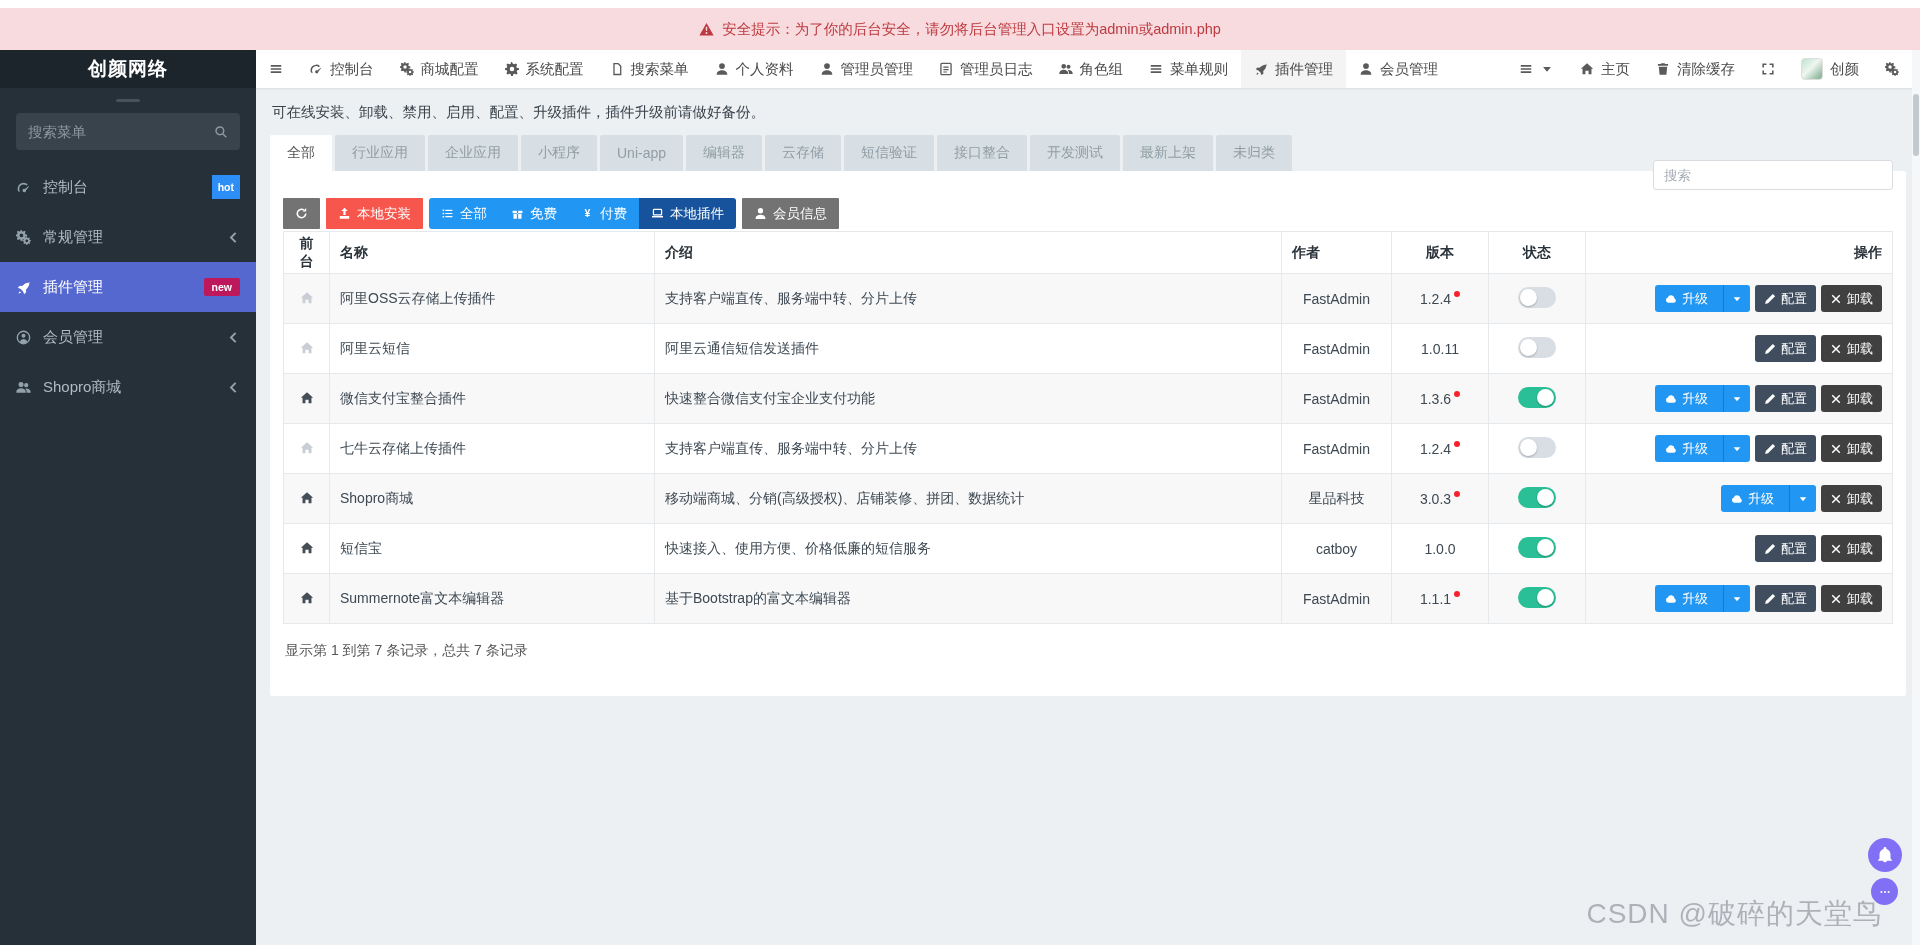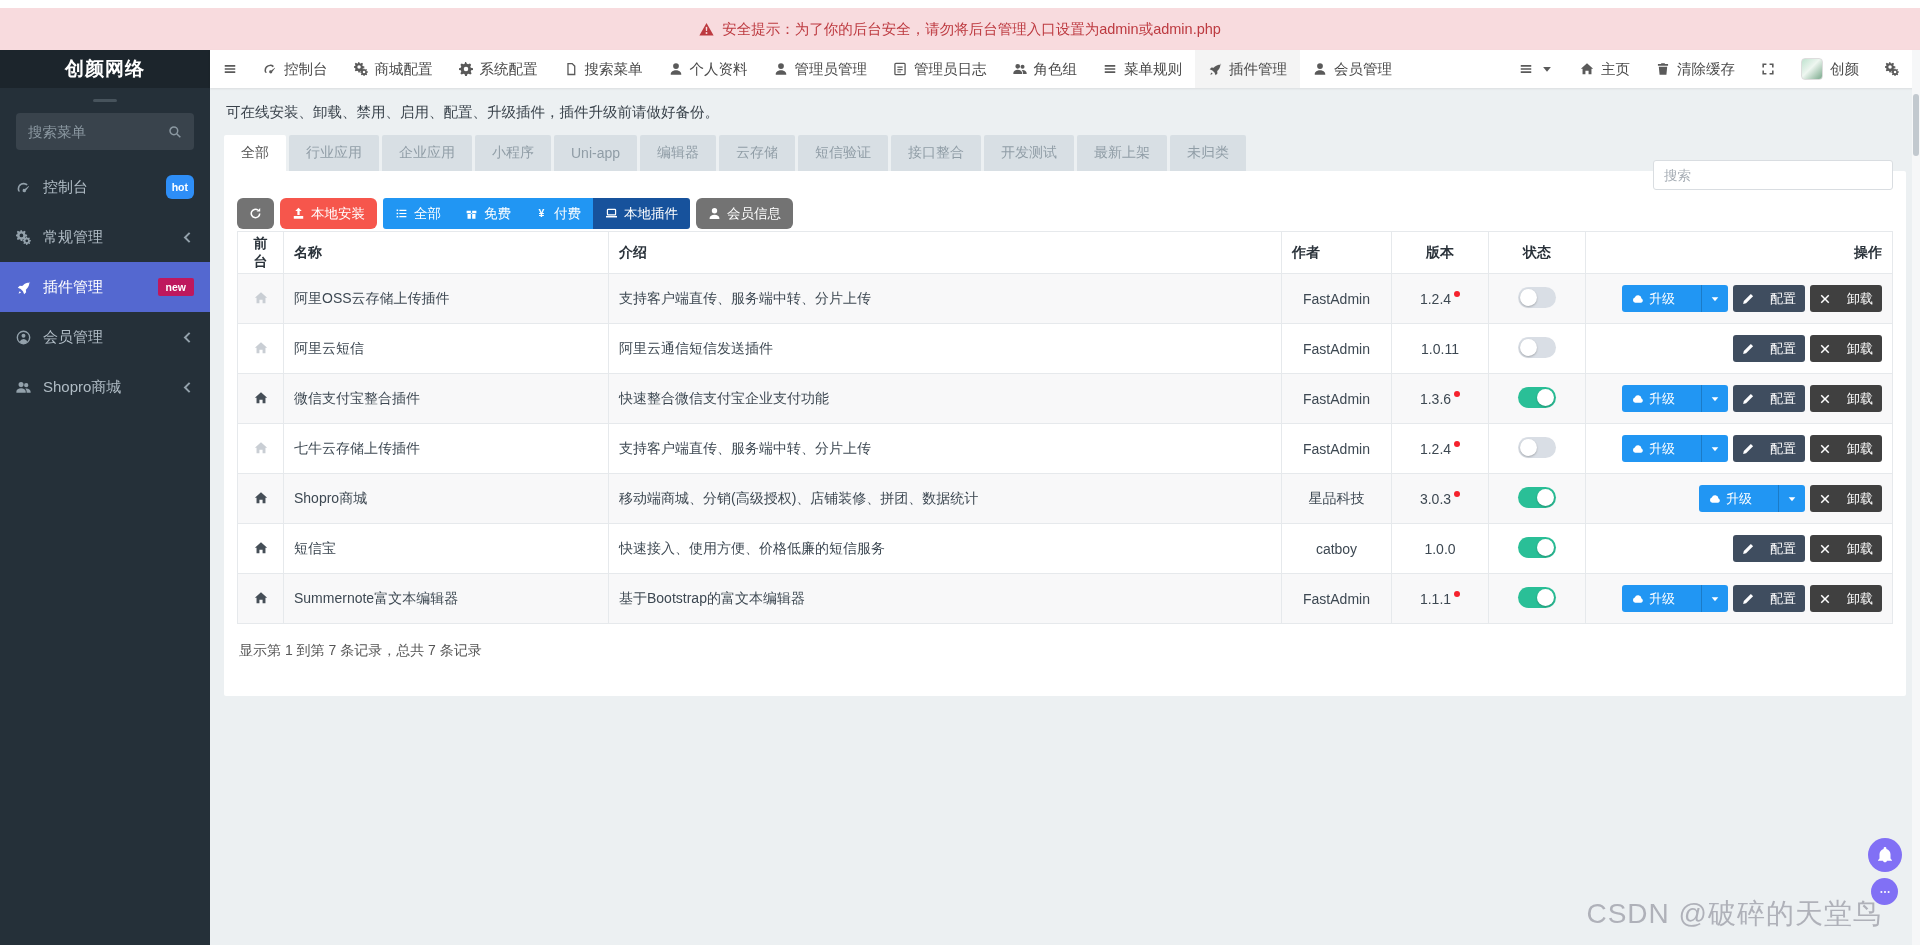--- a/index.html
+++ b/index.html
@@ -7,32 +7,32 @@
 body{font-family:"Liberation Sans","DejaVu Sans",sans-serif;background:#fff;position:relative}
 .ic{display:inline-flex;width:1em;height:1em;vertical-align:-0.12em;flex:none}
 .ic svg{width:100%;height:100%}
 
 .top-strip{height:8px;background:#fff}
 .security-bar{height:42px;background:#f8dbde;color:#bd3a40;display:flex;align-items:center;justify-content:center;gap:8px;font-size:14.5px}
 .security-bar .ic{font-size:15px}
 
 .shell{display:flex;height:895px}
 
-.sidebar{width:210px;background:#253039;flex:none;display:flex;flex-direction:column}
+.sidebar{width:256px;background:#253039;flex:none;display:flex;flex-direction:column}
 .logo{height:38px;background:#1c252c;color:#fff;font-size:19px;font-weight:bold;display:flex;align-items:center;justify-content:center;letter-spacing:1px}
 .collapse-dash{width:24px;height:3px;background:#47535c;border-radius:2px;margin:11px auto 1px}
 .side-search{margin:10px 16px 12px;height:37px;background:#39434c;border-radius:4px;display:flex;align-items:center;padding:0 12px;gap:8px}
 .side-search input{flex:1;background:transparent;border:0;outline:0;color:#cdd6db;font-size:14.5px;font-family:inherit;min-width:0}
 .side-search input::placeholder{color:#8b98a1}
 .side-search .ic{color:#8b98a1;font-size:14px}
 .side-item{display:flex;align-items:center;height:50px;padding:0 16px;gap:12px;color:#b0bcc5;font-size:15px;cursor:pointer}
 .side-item .ic{font-size:15px;color:#93a1ab}
 .side-item.active{background:#5468d0;color:#fff}
 .side-item.active .ic{color:#fff}
-.badge{margin-left:auto;font-size:10.5px;font-weight:bold;color:#fff;padding:6px 6px;border-radius:6px;line-height:1.2}
+.badge{margin-left:auto;font-size:10.5px;font-weight:bold;color:#fff;padding:6px 6px;border-radius:0;line-height:1.2}
 .badge.hot{background:#2e8ef7}
 .badge.new{background:#be185d;border-radius:2px;padding:2.5px 8px}
 .chev{margin-left:auto;color:#7d8b95;font-size:13px}
 
 .main{flex:1;background:#ecf0f2;display:flex;flex-direction:column;position:relative;min-width:0}
 .topnav{height:38px;background:#fff;display:flex;align-items:stretch;box-shadow:0 1px 2px rgba(0,0,0,.08);position:relative;z-index:3}
 .nav-item{display:flex;align-items:center;gap:7px;padding:0 13px;font-size:14.5px;color:#4a4a4a;cursor:pointer;white-space:nowrap}
 .nav-item .ic{color:#5a5a5a;font-size:14px}
 .nav-item.active{background:#f4f4f4}
 .nav-right{margin-left:auto;display:flex;align-items:stretch;padding-right:8px}
@@ -42,21 +42,21 @@
 .content{padding:12px 14px 0;flex:1;position:relative}
 .intro{font-size:14.5px;color:#39424b;margin:3px 0 0 2px}
 .tabs{display:flex;gap:3px;margin-top:13px}
 .tab{padding:0 17px;height:36px;display:flex;align-items:center;background:#d8dfe4;color:#909da6;font-size:14px;border-radius:2px 2px 0 0;cursor:pointer;white-space:nowrap}
 .tab.active{background:#fff;color:#555}
 .panel{background:#fff;padding:13px;position:relative;border-radius:0 2px 2px 2px;min-height:525px}
 .search-box{position:absolute;top:-11px;right:13px;width:240px;height:30px;border:1px solid #d9dde1;border-radius:3px;background:#fff;display:flex;align-items:center;padding:0 10px}
 .search-box input{border:0;outline:0;flex:1;font-size:13.5px;color:#333;font-family:inherit;min-width:0}
 .search-box input::placeholder{color:#a6adb5}
 .toolbar{display:flex;gap:6px;margin-top:14px}
-.tbtn{height:31px;display:inline-flex;align-items:center;gap:6px;padding:0 12px;border:0;border-radius:6px;color:#fff;font-size:13.5px;font-family:inherit;cursor:pointer;white-space:nowrap}
+.tbtn{height:31px;display:inline-flex;align-items:center;gap:6px;padding:0 12px;border:0;border-radius:1px;color:#fff;font-size:13.5px;font-family:inherit;cursor:pointer;white-space:nowrap}
 .tbtn .ic{font-size:13px}
 .t-dark{background:#737373}
 .t-red{background:#f6564c}
 .btn-group{display:inline-flex}
 .btn-group .tbtn{border-radius:0;background:#2196f3}
 .btn-group .tbtn:first-child{border-radius:3px 0 0 3px}
 .btn-group .tbtn:last-child{border-radius:0 3px 3px 0}
 .btn-group .tbtn.active{background:#17529c}
 
 table{width:100%;border-collapse:collapse;font-size:14px;color:#3d4852;margin-top:2px}
@@ -73,21 +73,21 @@
 td.c-center{text-align:center}
 td.c-right{text-align:right}
 .home-off{color:#c9ced4;font-size:14px}
 .home-on{color:#454e57;font-size:14px}
 .ver-dot{display:inline-block;width:6px;height:6px;border-radius:50%;background:#f5222d;vertical-align:7px;margin-left:3px}
 .toggle{display:inline-block;width:38px;height:21px;border-radius:11px;background:#d9dee5;position:relative;cursor:pointer}
 .toggle .knob{position:absolute;top:2px;left:2px;width:17px;height:17px;border-radius:50%;background:#fff;box-shadow:0 1px 2px rgba(0,0,0,.25)}
 .toggle.on{background:#2abf97}
 .toggle.on .knob{left:auto;right:2px}
 .acts{display:flex;justify-content:flex-end;gap:5px;align-items:center}
-.abtn{height:27px;display:inline-flex;align-items:center;gap:16px;padding:0 9px;border:0;border-radius:3px;color:#fff;font-size:13px;font-family:inherit;cursor:pointer;white-space:nowrap}
+.abtn{height:27px;display:inline-flex;align-items:center;gap:5px;padding:0 9px;border:0;border-radius:3px;color:#fff;font-size:13px;font-family:inherit;cursor:pointer;white-space:nowrap}
 .abtn .ic{font-size:12px}
 .a-blue{background:#2196f3;padding:0}
 .up-main{display:inline-flex;align-items:center;gap:5px;padding:0 10px;height:100%}
 .up-caret{display:inline-flex;align-items:center;padding:0 7px;height:100%;border-left:1px solid rgba(0,0,0,.18)}
 .a-dark{background:#3f4d5f}
 .a-red{background:#404040}
 .summary{font-size:14px;color:#555;margin:18px 2px 8px}
 
 .watermark{position:absolute;right:38px;bottom:12px;font-size:28px;color:rgba(125,125,138,.55);z-index:9;letter-spacing:1px;white-space:nowrap}
 .fab{position:absolute;border-radius:50%;background:#8170f5;color:#fff;display:flex;align-items:center;justify-content:center;z-index:8;cursor:pointer}

